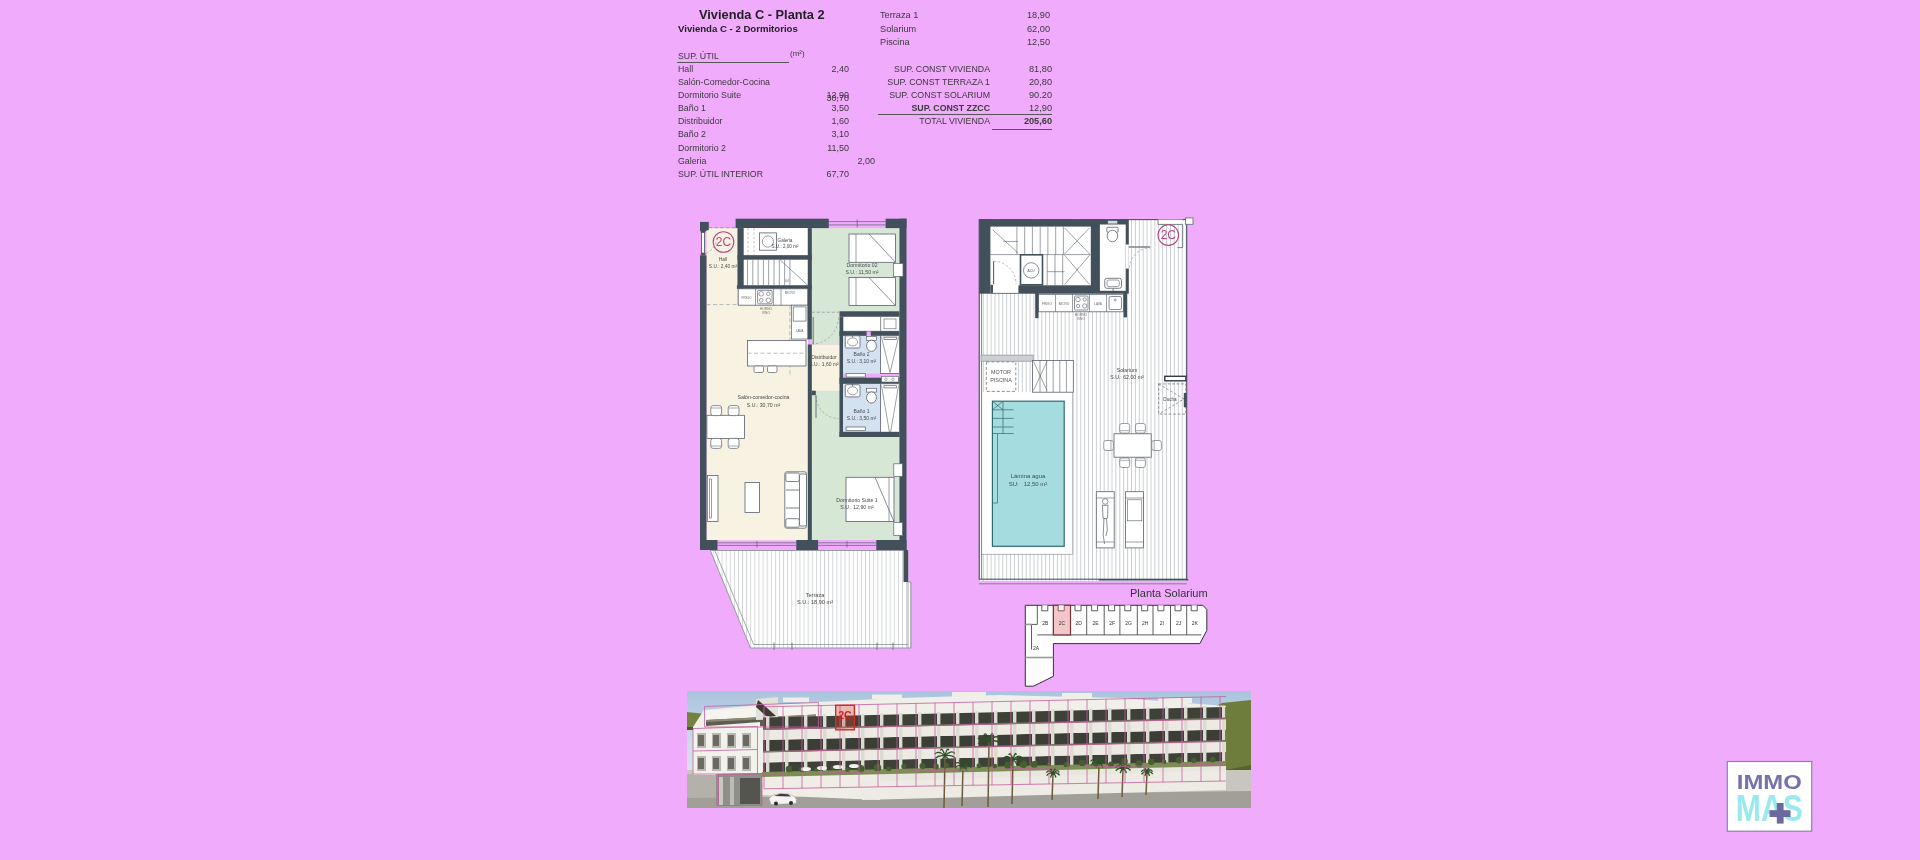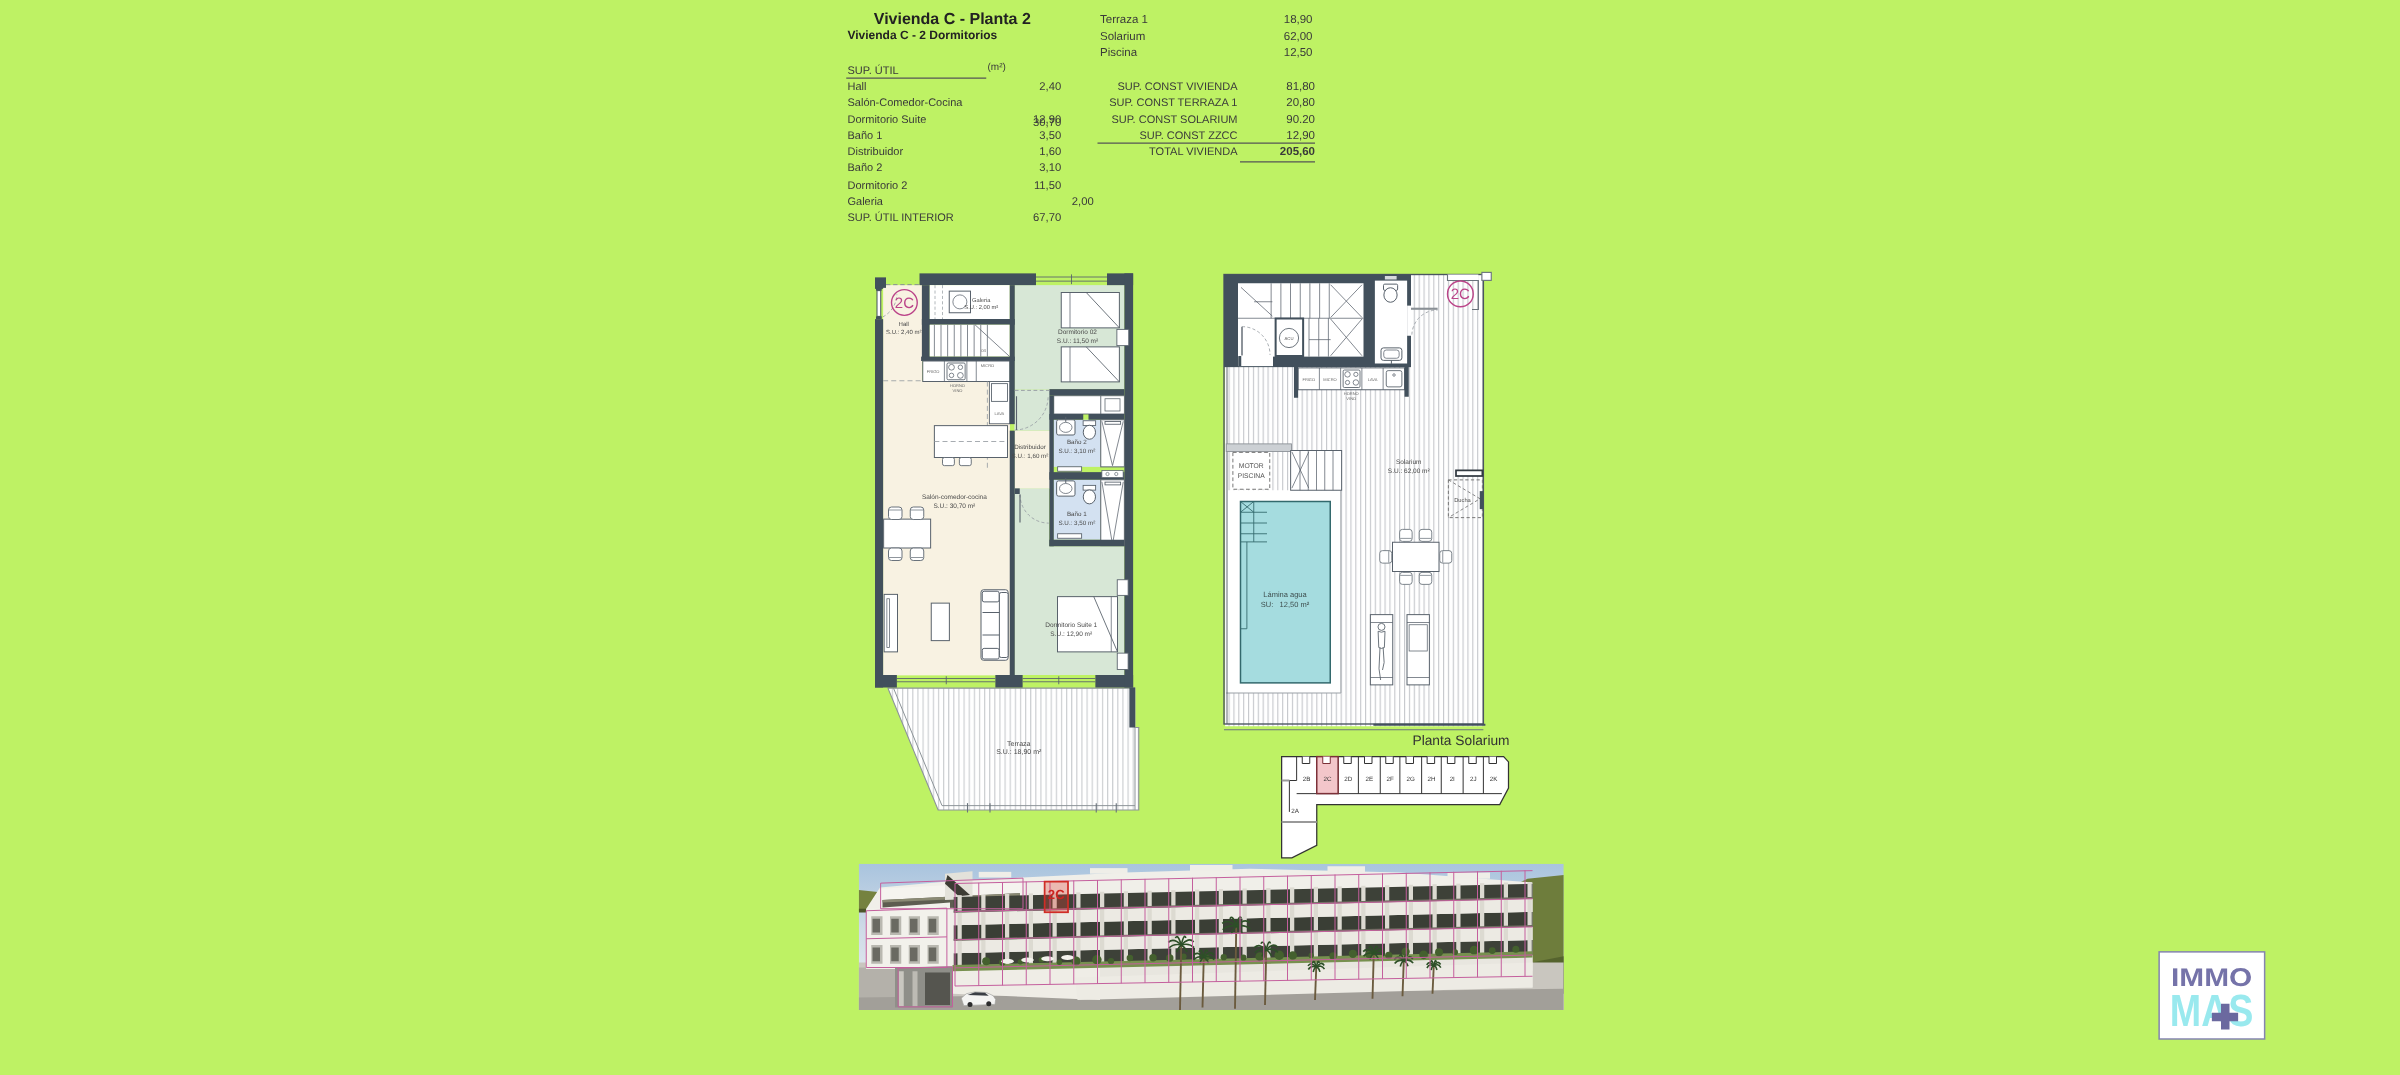--- a/index.html
+++ b/index.html
@@ -1,14 +1,14 @@
 <!DOCTYPE html>
 <html><head><meta charset="utf-8"><style>
 html,body{margin:0;padding:0;background:#fff;}
-#page{position:relative;width:1920px;height:860px;overflow:hidden;background:#bef264;
+#page{position:relative;width:1920px;height:860px;overflow:hidden;background:#f0abfc;
  font-family:"Liberation Sans",sans-serif;color:#3a3a3a;}
 .t{position:absolute;white-space:nowrap;}
 .r{position:absolute;text-align:right;white-space:nowrap;}
 svg{position:absolute;left:0;top:0;}
 </style></head><body>
 <div id="page">
 
 <div class="t" style="left:699px;top:7px;font-size:12.8px;font-weight:bold;color:#222;">Vivienda C - Planta 2</div>
 
 <div class="t" style="left:678px;top:23px;font-size:9.6px;font-weight:bold;color:#222;">Vivienda C - 2 Dormitorios</div>
@@ -56,21 +56,21 @@
 
 <div class="r" style="left:858px;top:63.8px;width:132px;font-size:8.8px;">SUP. CONST VIVIENDA</div>
     <div class="r" style="left:1002px;top:63.8px;width:50px;font-size:9.2px;">81,80</div>
 
 <div class="r" style="left:858px;top:76.8px;width:132px;font-size:8.8px;">SUP. CONST TERRAZA 1</div>
     <div class="r" style="left:1002px;top:76.8px;width:50px;font-size:9.2px;">20,80</div>
 
 <div class="r" style="left:858px;top:89.8px;width:132px;font-size:8.8px;">SUP. CONST SOLARIUM</div>
     <div class="r" style="left:1002px;top:89.8px;width:50px;font-size:9.2px;">90.20</div>
 
-<div class="r" style="left:858px;top:102.8px;width:132px;font-size:8.8px;">SUP. CONST ZZCC</div>
+<div class="r" style="left:858px;top:102.8px;width:132px;font-size:8.8px;font-weight:bold;">SUP. CONST ZZCC</div>
     <div class="r" style="left:1002px;top:102.8px;width:50px;font-size:9.2px;">12,90</div>
 
 <div class="t" style="left:878px;top:113.5px;width:174px;border-top:0.8px solid #555;"></div>
 
 <div class="r" style="left:858px;top:116.3px;width:132px;font-size:8.8px;">TOTAL VIVIENDA</div>
     <div class="r" style="left:1002px;top:116.3px;width:50px;font-size:9.2px;font-weight:bold;">205,60</div>
 <div class="t" style="left:992px;top:128.5px;width:60px;border-top:0.8px solid #555;"></div>
 
 <div class="t" style="left:1130px;top:587px;font-size:11px;color:#333;">Planta Solarium</div>
 <svg width="1920" height="860" viewBox="0 0 1920 860">

